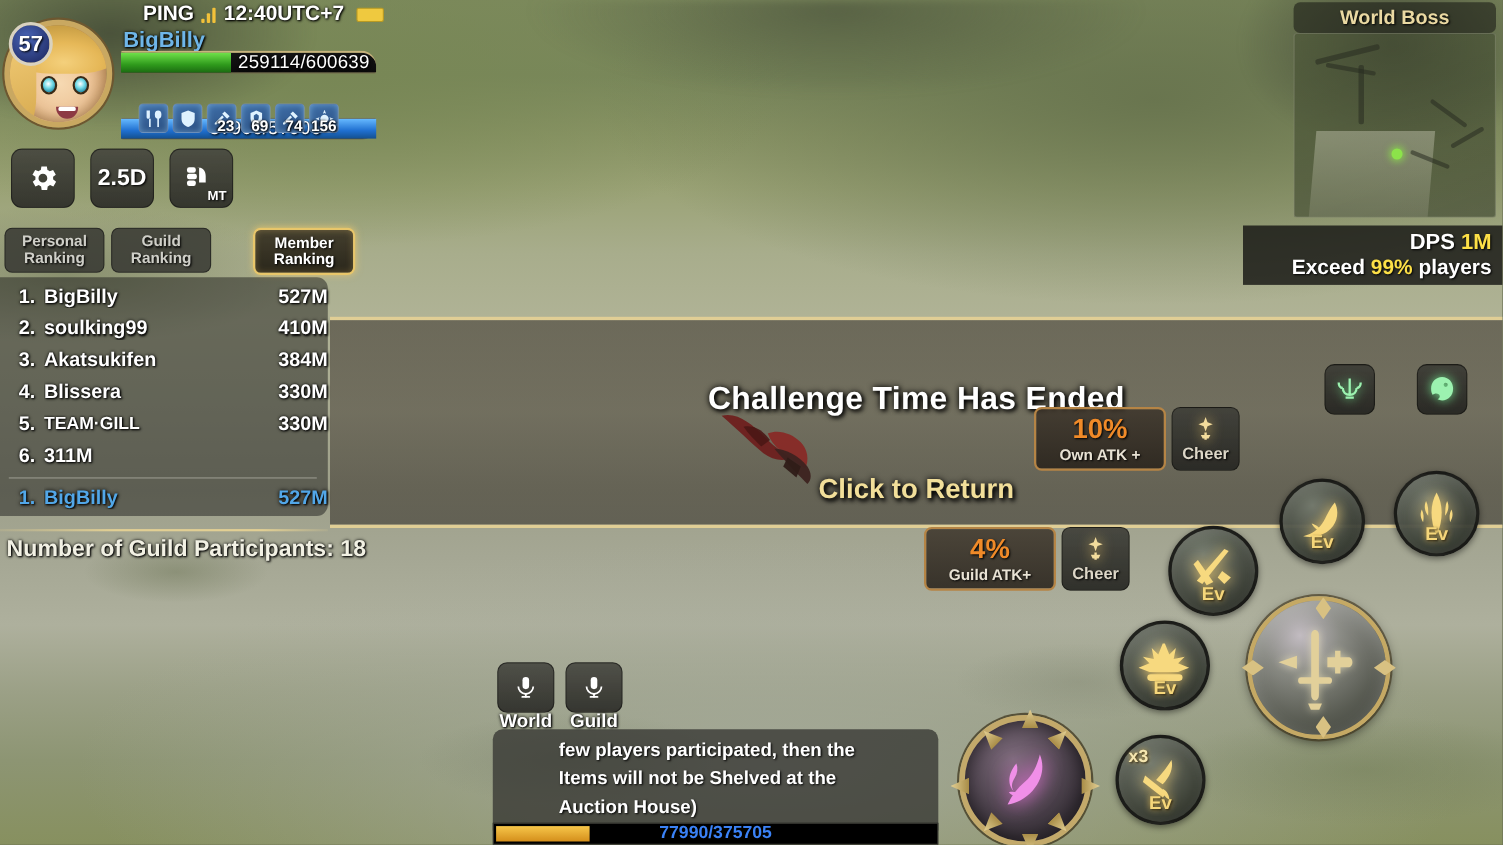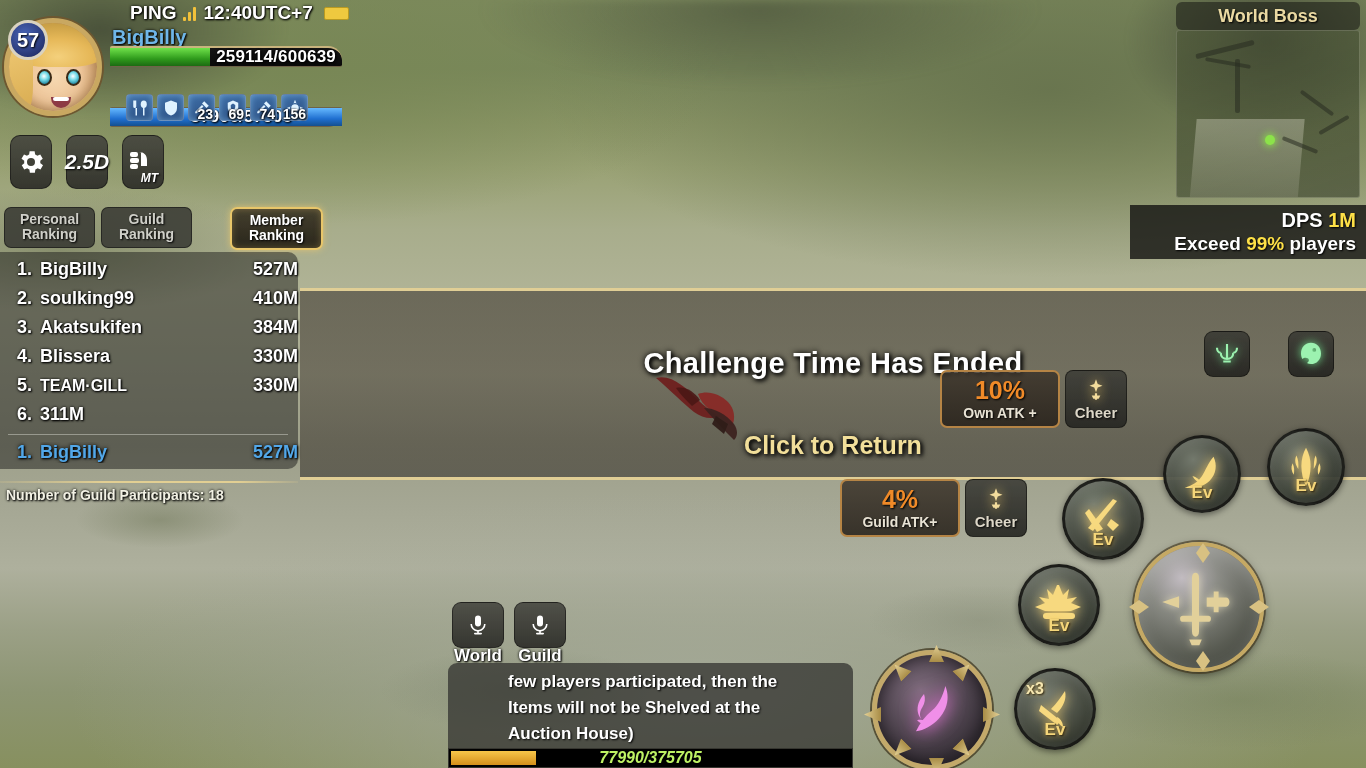--- a/index.html
+++ b/index.html
@@ -137,21 +137,21 @@
     border-bottom: 1px solid #6f6348;
     overflow: visible;
   }
   .bar-shell.hp { border-radius: 2px 14px 2px 2px; }
   .bar-shell.mp { height:20px; border-top:1px solid #6f6348; border-radius: 2px 2px 14px 2px; margin-top: 40px; }
   .bar-fill { position:absolute; left:0; top:0; bottom:0; }
   .bar-fill.hp { width:44%; background: linear-gradient(180deg,#6fe14a,#2f9a1c 60%,#1c6b12); }
   .bar-fill.mp { width:100%; background: linear-gradient(180deg,#66b9ff,#1f6fd0 60%,#14508f); }
   .bar-text {
     position:absolute; right:6px; top:0; bottom:0; display:flex; align-items:center;
-    color:#fff; font-size:17px; font-weight:bold; letter-spacing:.2px;
+    color:#fff; font-size:17px; font-weight:normal; letter-spacing:.2px;
     text-shadow: 1px 1px 2px #000, 0 0 3px #000;
     white-space: nowrap;
   }
   .bar-text.mp { right: 50px; }
 
   
   #stat-row { position:absolute; left:126px; top:94px; display:flex; gap:4px; }
   .stat-icon {
     position:relative; width:27px; height:27px; border-radius:4px;
     background: linear-gradient(160deg, #3f6fa8, #2a4f82);
@@ -161,21 +161,21 @@
     box-shadow: inset 0 0 6px rgba(160,220,255,.45);
   }
   .stat-icon .val {
     position:absolute; right:1px; bottom:-1px;
     color:#fff; font-size:14px; font-weight:bold;
     text-shadow: 1px 1px 2px #000, -1px 0 2px #000;
   }
 
   
   #controls { position:absolute; left:10px; top:135px; display:flex; gap:14px; }
-  #controls .sq-btn { width:42px; height:54px;font-style:italic; }
+  #controls .sq-btn { width:58px; height:54px; }
   #controls .lbl { color:#fff; font-size:21px; font-weight:bold; text-shadow:1px 1px 2px #000; }
 
   
   #rank-tabs { position:absolute; left:4px; top:207px; display:flex; gap:6px; align-items:flex-start; }
   .rank-tab {
     width:91px; padding:4px 2px 5px; border-radius:7px; text-align:center;
     background: rgba(46,46,44,.78);
     border:1px solid rgba(16,16,16,.55);
     color:#cfcfc8; font-size:14px; font-weight:bold; line-height:1.08;
     text-shadow: 1px 1px 2px #000;
@@ -204,21 +204,21 @@
   .rank-row .nm { flex:1; overflow:hidden; white-space:nowrap; }
   .rank-row .sc { }
   .rank-sep { height:1px; margin:5px 10px 3px 8px; background: rgba(225,225,215,.45); }
   .rank-row.me { color:#52a7e8; text-shadow: 1px 1px 2px #000, 0 0 4px #000; }
   #rank-underline {
     position:absolute; left:0; top:481px; width:298px; height:2px;
     background: linear-gradient(90deg, rgba(220,200,140,.2), #e2cf93 35%, #e2cf93 80%, rgba(220,200,140,.15));
   }
   #participants {
     position:absolute; left:6px; top:487px;
-    color:#f2f1e4; font-size:14px; font-weight:bold;
+    color:#f2f1e4; font-size:21px; font-weight:bold;
     text-shadow: 1px 1px 2px #000, 0 0 3px #000;
   }
 
   
   #banner {
     position:absolute; left:300px; top:288px; width:1066px; height:192px;
     background: linear-gradient(180deg, rgba(66,60,52,.62), rgba(74,68,58,.58) 45%, rgba(60,56,48,.62));
     border-top: 3px solid #e0ce95;
     border-bottom: 3px solid #e0ce95;
   }
@@ -370,23 +370,22 @@
   #hpbar-bottom {
     position:absolute; left:448px; top:748px; width:405px; height:20px;
     background:#000; border:1px solid rgba(90,90,80,.6);
     display:flex; align-items:center; justify-content:center;
   }
   #hpbar-bottom .fill {
     position:absolute; left:2px; top:2px; bottom:2px; width:21%;
     background: linear-gradient(180deg,#f7c64a,#d48f1b);
   }
   #hpbar-bottom .txt {
-    position:relative; color:#bef264; font-size:16px; font-weight:bold;
+    position:relative; color:#3b82f6; font-size:16px; font-weight:bold;
     text-shadow:1px 1px 2px #000;
-    font-style:italic;
   }
 </style>
 </head>
 <body>
 
 <div id="stage">
 
   <div id="bg"></div>
   <div id="cliff-left"></div>
   <div id="ridge"></div>

